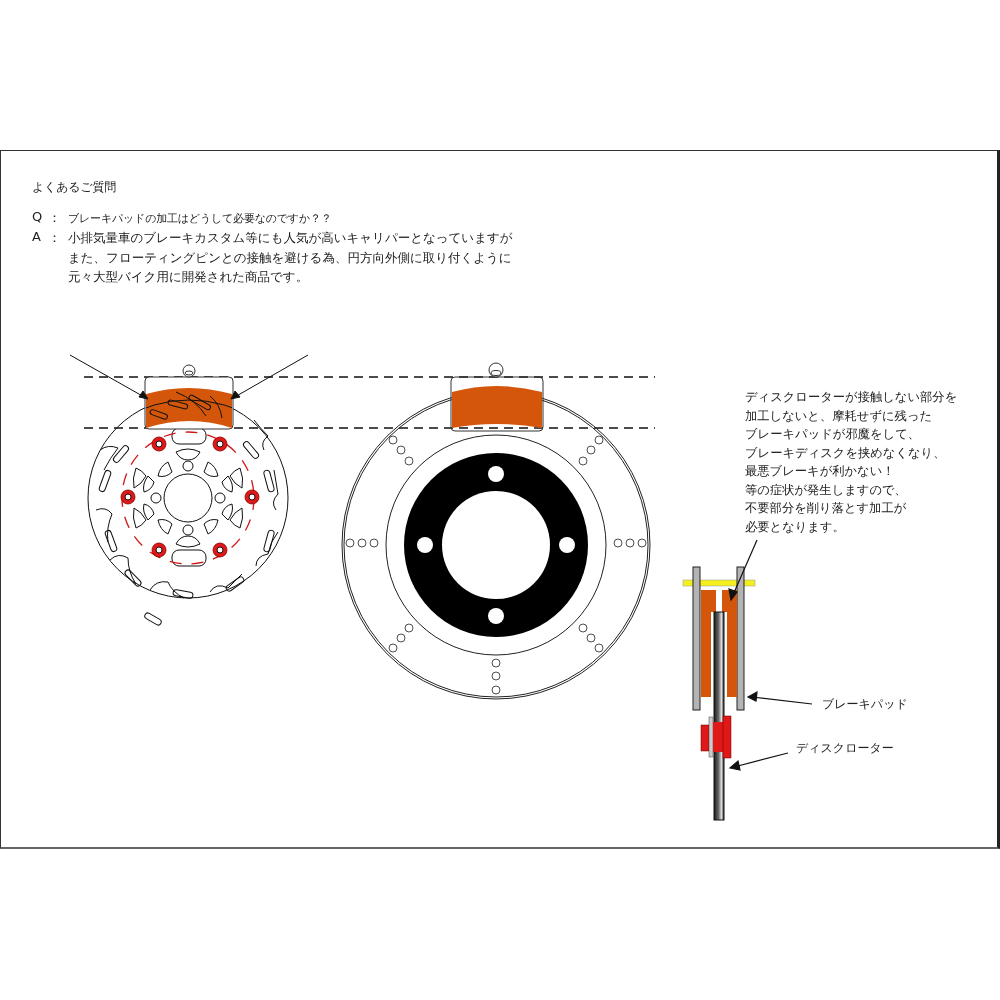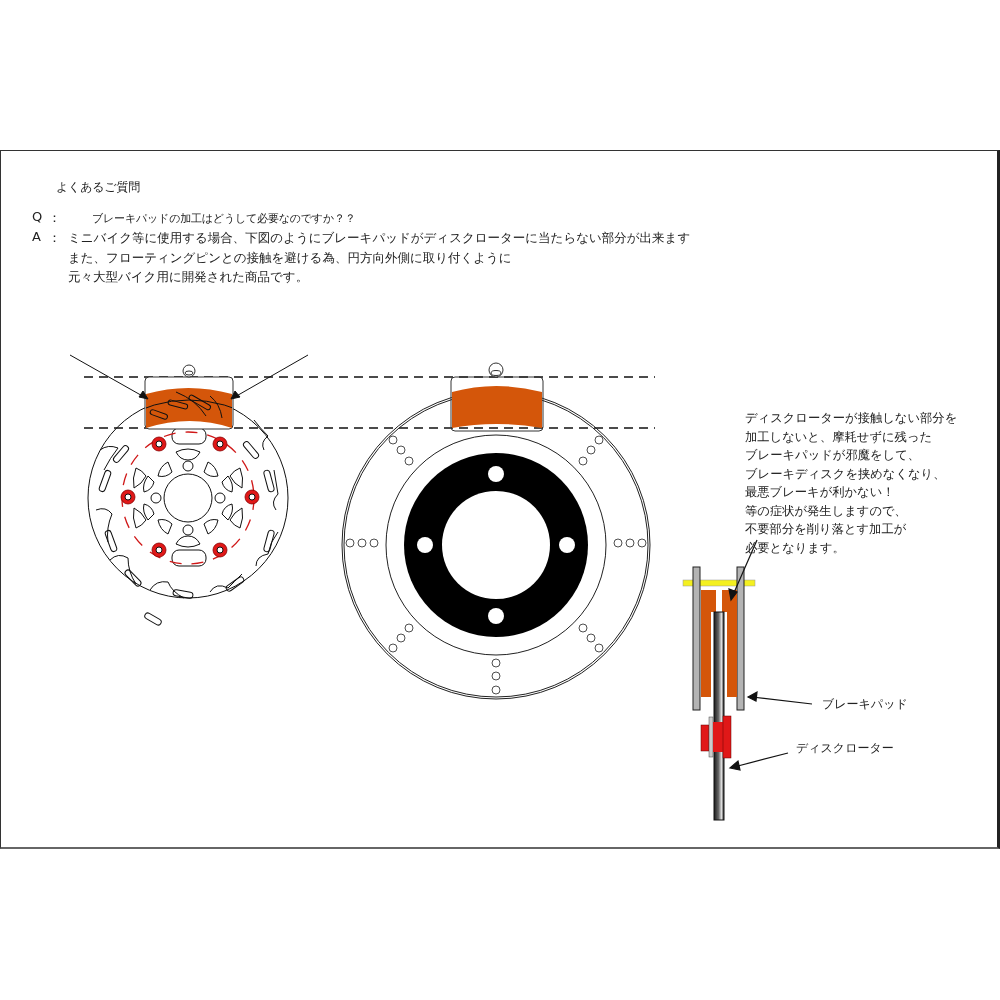--- a/index.html
+++ b/index.html
@@ -1,48 +1,48 @@
 <!DOCTYPE html>
 <html><head>
 <meta charset="utf-8">
 <style>
   html, body { margin:0; padding:0; background:#ffffff; }
   body { width:1000px; height:1000px; position:relative; overflow:hidden;
          font-family:"DejaVu Sans", "Liberation Sans", sans-serif; color:#222; }
   .frame { position:absolute; left:0; top:150px; width:996px; height:696px;
            border:1px solid #333; border-right:3px solid #222; border-bottom:2px solid #666; }
-  .txt { position:absolute; font-size:12px; line-height:19px; white-space:nowrap; letter-spacing:-0.2px;margin-left:24px; }
+  .txt { position:absolute; font-size:12px; line-height:19px; white-space:nowrap; letter-spacing:-0.2px; }
   .faq-title { left:32px; top:178px; }
   .qa-label { position:absolute; font-size:13px; }
   .q-label { left:32px; top:209px; }
   .a-label { left:32px; top:229px; }
   .colon { position:absolute; font-size:13px; }
   .q-text { left:68px; top:209px; font-size:11px; }
   .a-lines { position:absolute; left:68px; top:228px; font-size:12.5px; line-height:19.5px; }
   .a-lines div { white-space:nowrap; }
-  .note { position:absolute; left:745px; top:409px; font-size:12.3px; line-height:18.5px; }
+  .note { position:absolute; left:745px; top:388px; font-size:12.3px; line-height:18.5px; }
   .note div { white-space:nowrap; }
   .callout { position:absolute; font-size:12px; white-space:nowrap;text-align:right; }
   svg { position:absolute; left:0; top:0; }
 </style>
 </head>
 <body>
 
 <div class="frame"></div>
 
 <div class="txt faq-title">よくあるご質問</div>
 
 <span class="qa-label q-label">Q</span>
 <span class="colon" style="left:48px;top:209px;">：</span>
 <div class="txt q-text">ブレーキパッドの加工はどうして必要なのですか？？</div>
 
 <span class="qa-label a-label">A</span>
 <span class="colon" style="left:48px;top:229px;">：</span>
 <div class="a-lines">
-  <div>ミニバイク等に使用する場合、下図のようにブレーキパッドがディスクローターに当たらない部分が出来ます</div>
+  <div>小排気量車のブレーキカスタム等にも人気が高いキャリパーとなっていますが</div>
   <div>また、フローティングピンとの接触を避ける為、円方向外側に取り付くように</div>
   <div>元々大型バイク用に開発された商品です。</div>
 </div>
 
 <svg width="1000" height="1000" viewBox="0 0 1000 1000">
   <defs>
     <linearGradient id="rotorGrad" x1="0" x2="1" y1="0" y2="0">
       <stop offset="0" stop-color="#1a1a1a"></stop>
       <stop offset="0.45" stop-color="#666"></stop>
       <stop offset="0.75" stop-color="#ddd"></stop>

